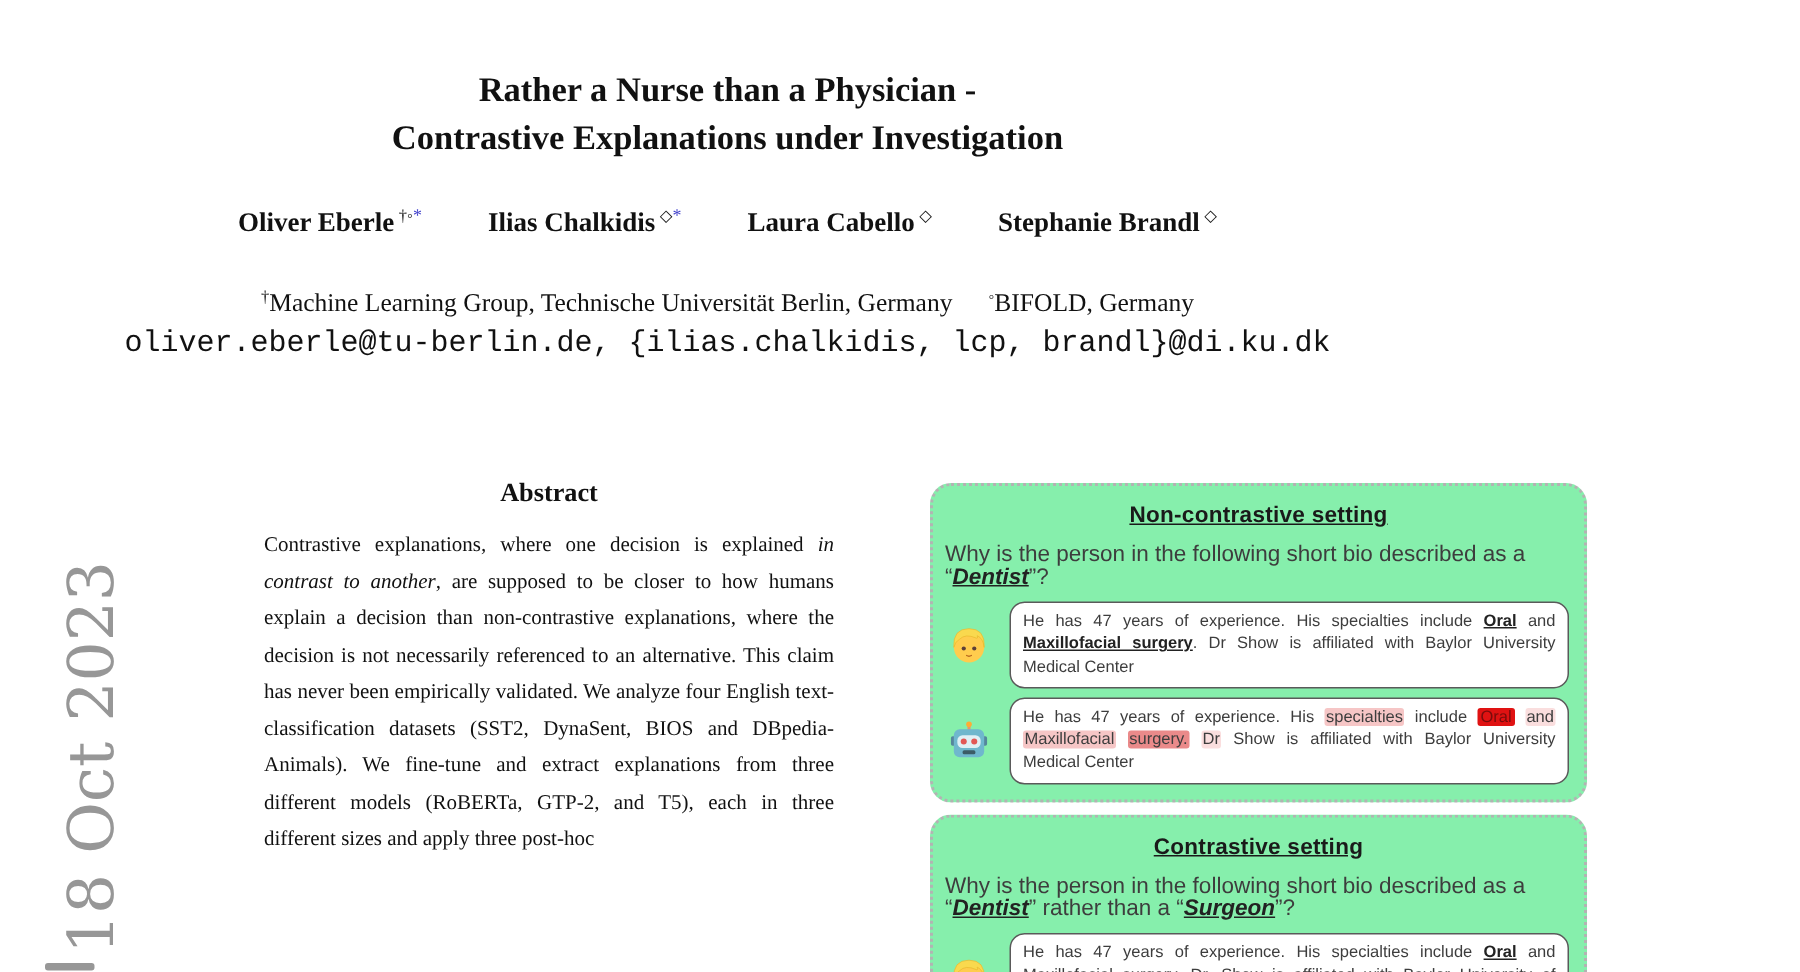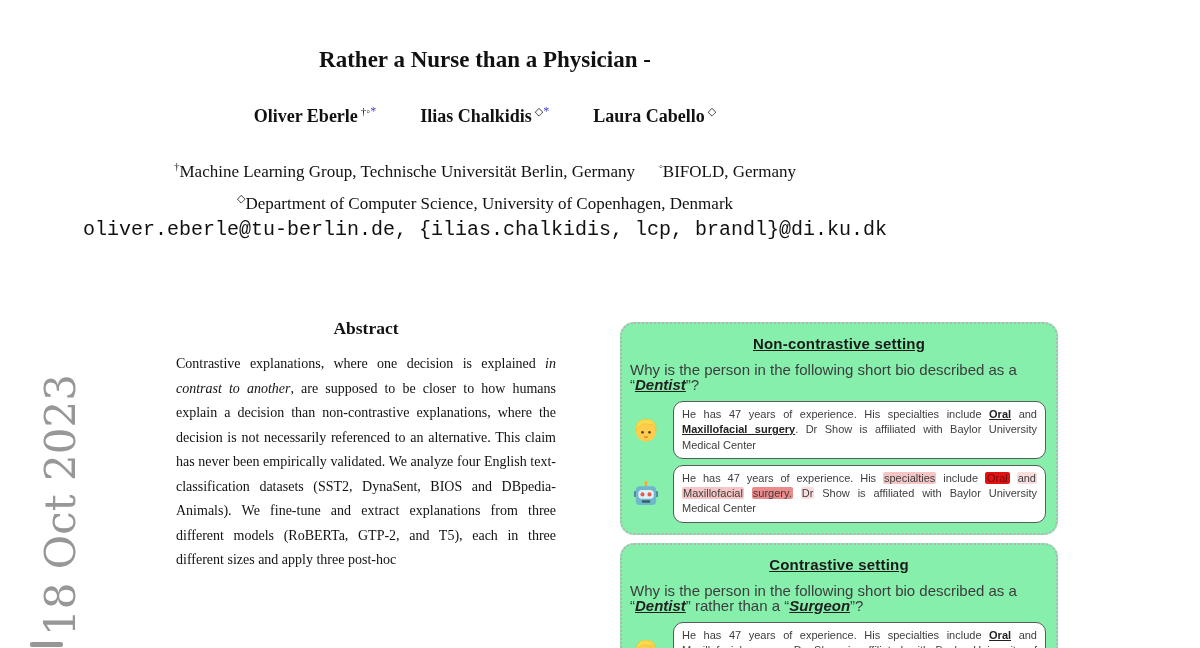--- a/index.html
+++ b/index.html
@@ -57,35 +57,38 @@
 <body>
 
 <div class="page">
 
   <div class="watermark">18 Oct 2023</div>
   <div class="watermark-fragment"></div>
 
   <div class="header">
     <div class="title">
       <div>Rather a Nurse than a Physician -</div>
+      <div>Contrastive Explanations under Investigation</div>
     </div>
     <div class="authors">
       <span class="author">
         <span>Oliver Eberle</span><span class="author-sup">†◦</span><span class="author-star">*</span>
       </span>
       <span class="author">
         <span>Ilias Chalkidis</span><span class="author-sup">◇</span><span class="author-star">*</span>
       </span>
       <span class="author">
         <span>Laura Cabello</span><span class="author-sup">◇</span><span class="author-star"></span>
       </span>
+      <span class="author">
+        <span>Stephanie Brandl</span><span class="author-sup">◇</span><span class="author-star"></span>
+      </span>
     </div>
     <div class="affiliations">
       <div><span class="sup">†</span><span>Machine Learning Group, Technische Universität Berlin, Germany</span><span class="gap"></span><span class="sup">◦</span><span>BIFOLD, Germany</span></div>
-      <div><span class="sup">◇</span><span>Department of Computer Science, University of Copenhagen, Denmark</span></div>
       <div class="emails">oliver.eberle@tu-berlin.de, {ilias.chalkidis, lcp, brandl}@di.ku.dk</div>
     </div>
   </div>
 
   <section class="abstract">
     <h2>Abstract</h2>
     <p><span>Contrastive explanations, where one decision is explained </span><span class="i">in contrast to another</span><span>, are supposed to be closer to how humans explain a decision than non-contrastive explanations, where the decision is not necessarily referenced to an alternative. This claim has never been empirically validated. We analyze four English text-classification datasets (SST2, DynaSent, BIOS and DBpedia-Animals). We fine-tune and extract explanations from three different models (RoBERTa, GTP-2, and T5), each in three different sizes and apply three post-hoc</span></p>
   </section>
 
   <section class="figure">

